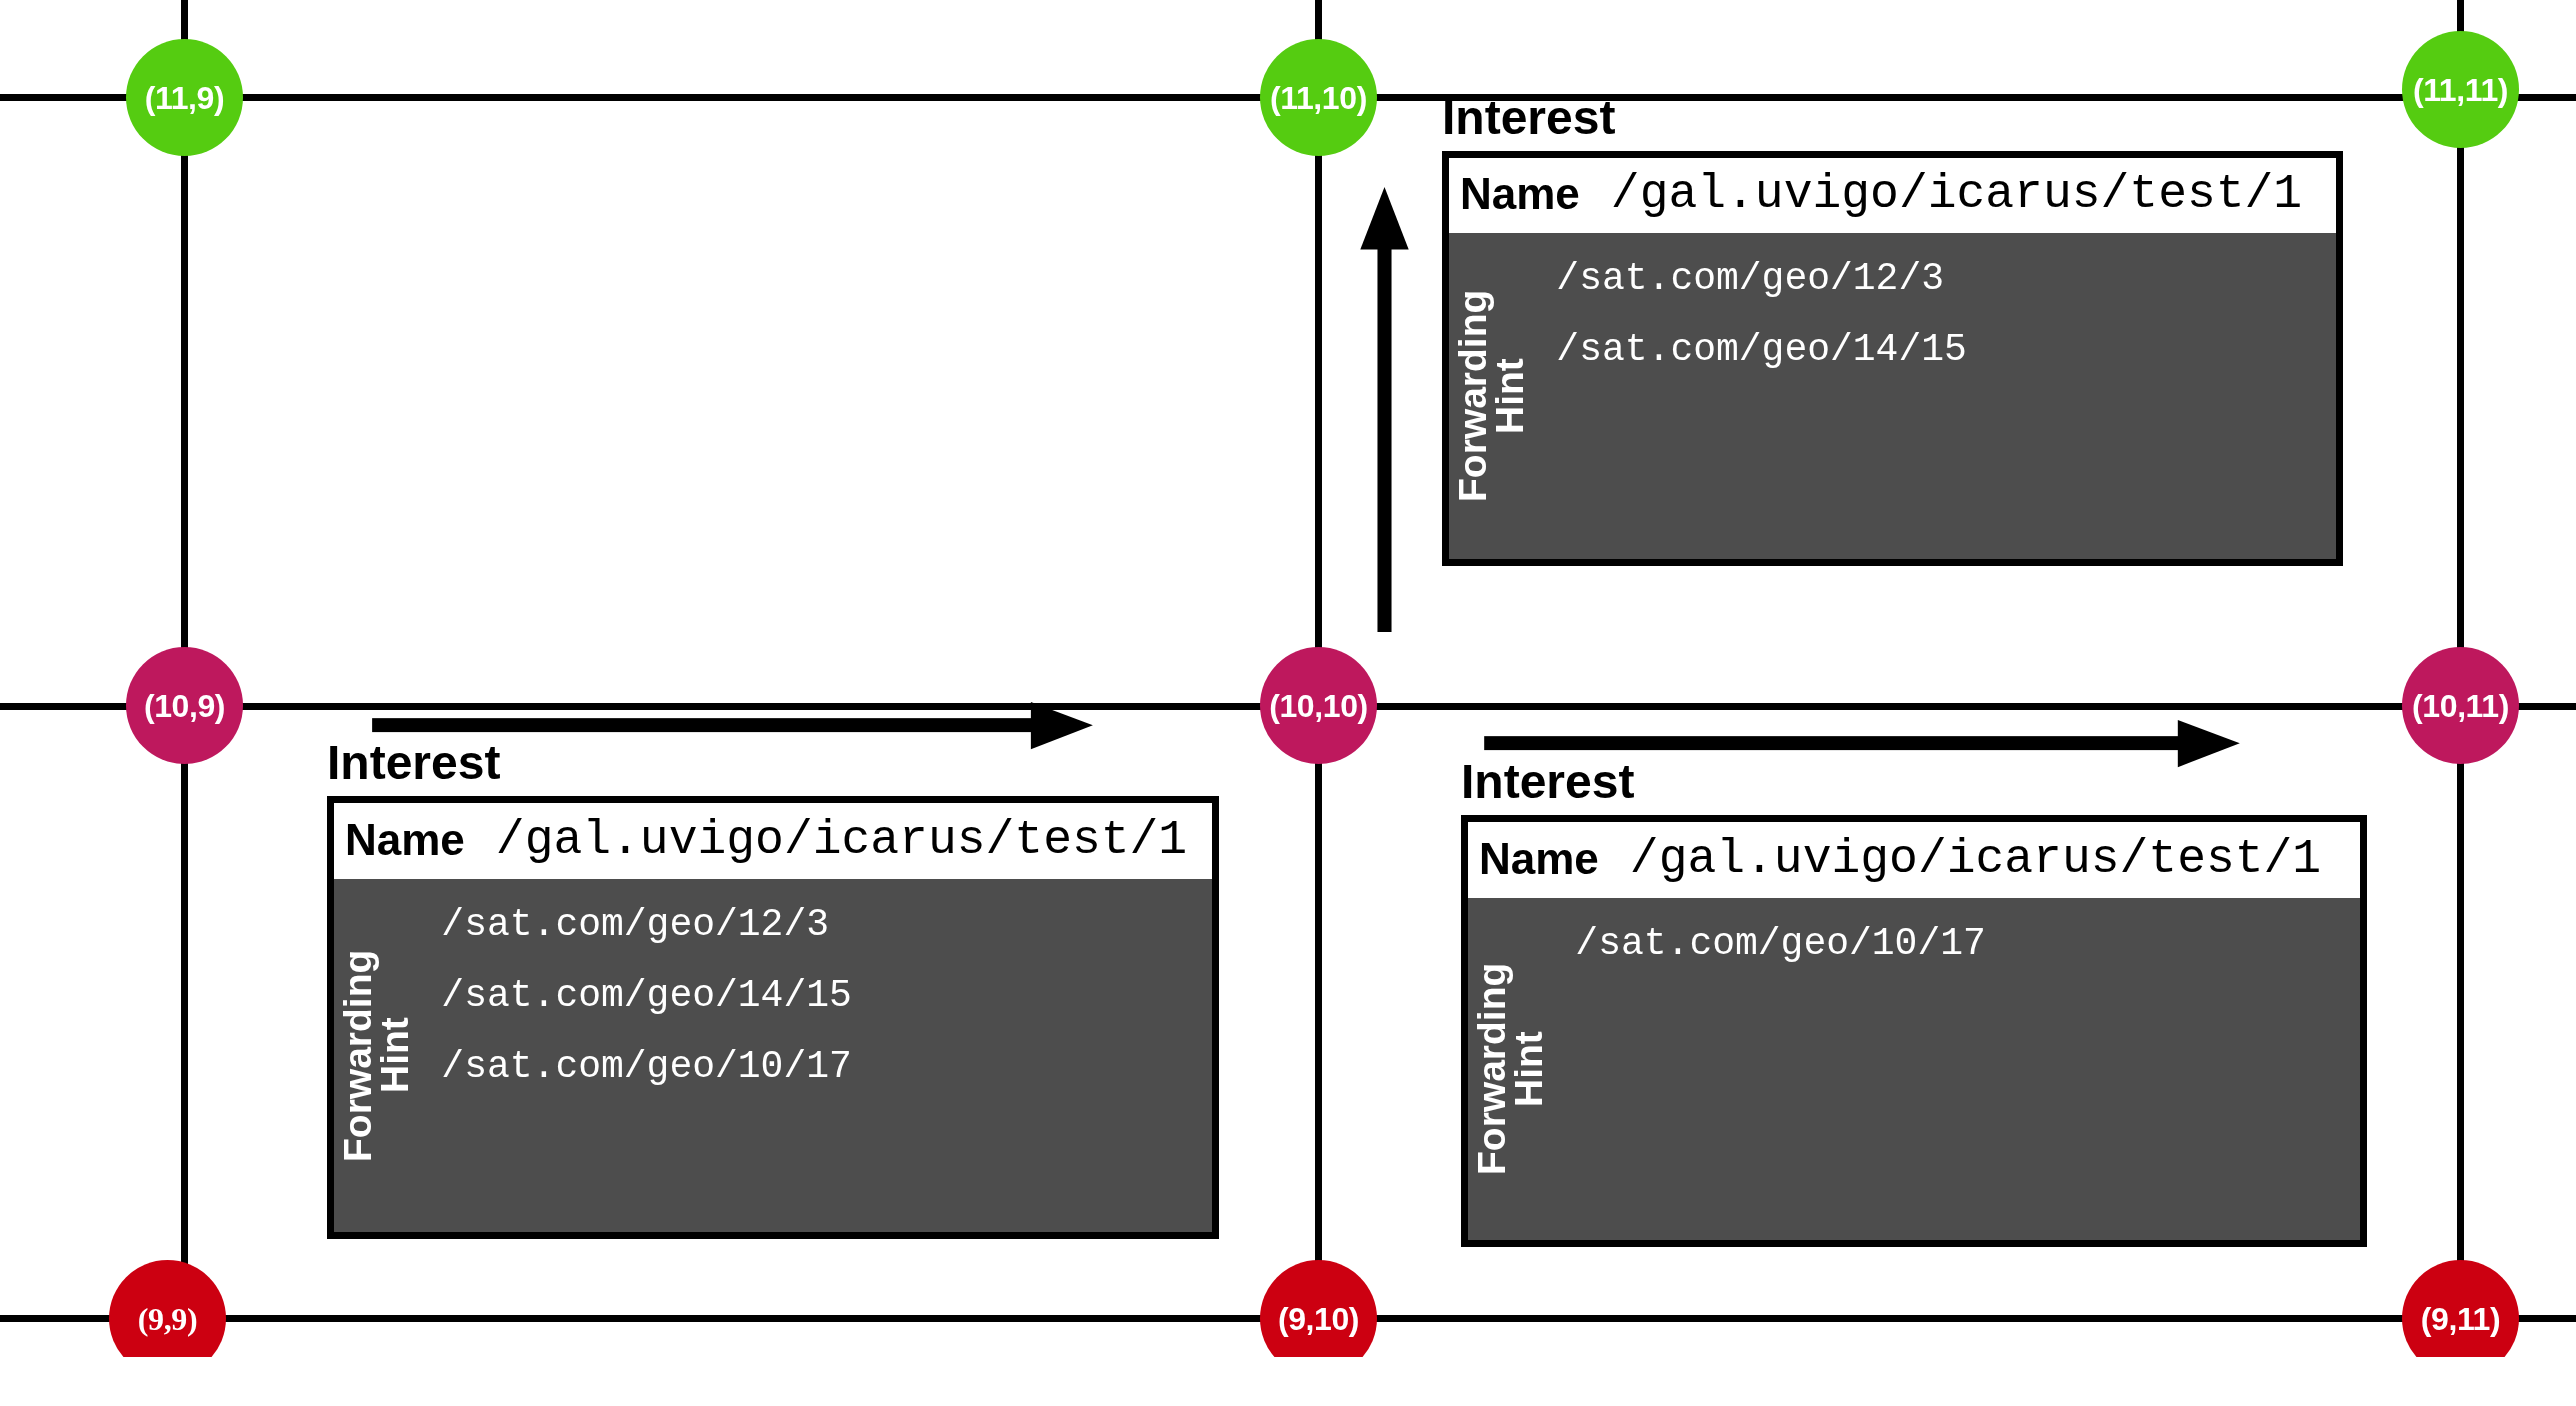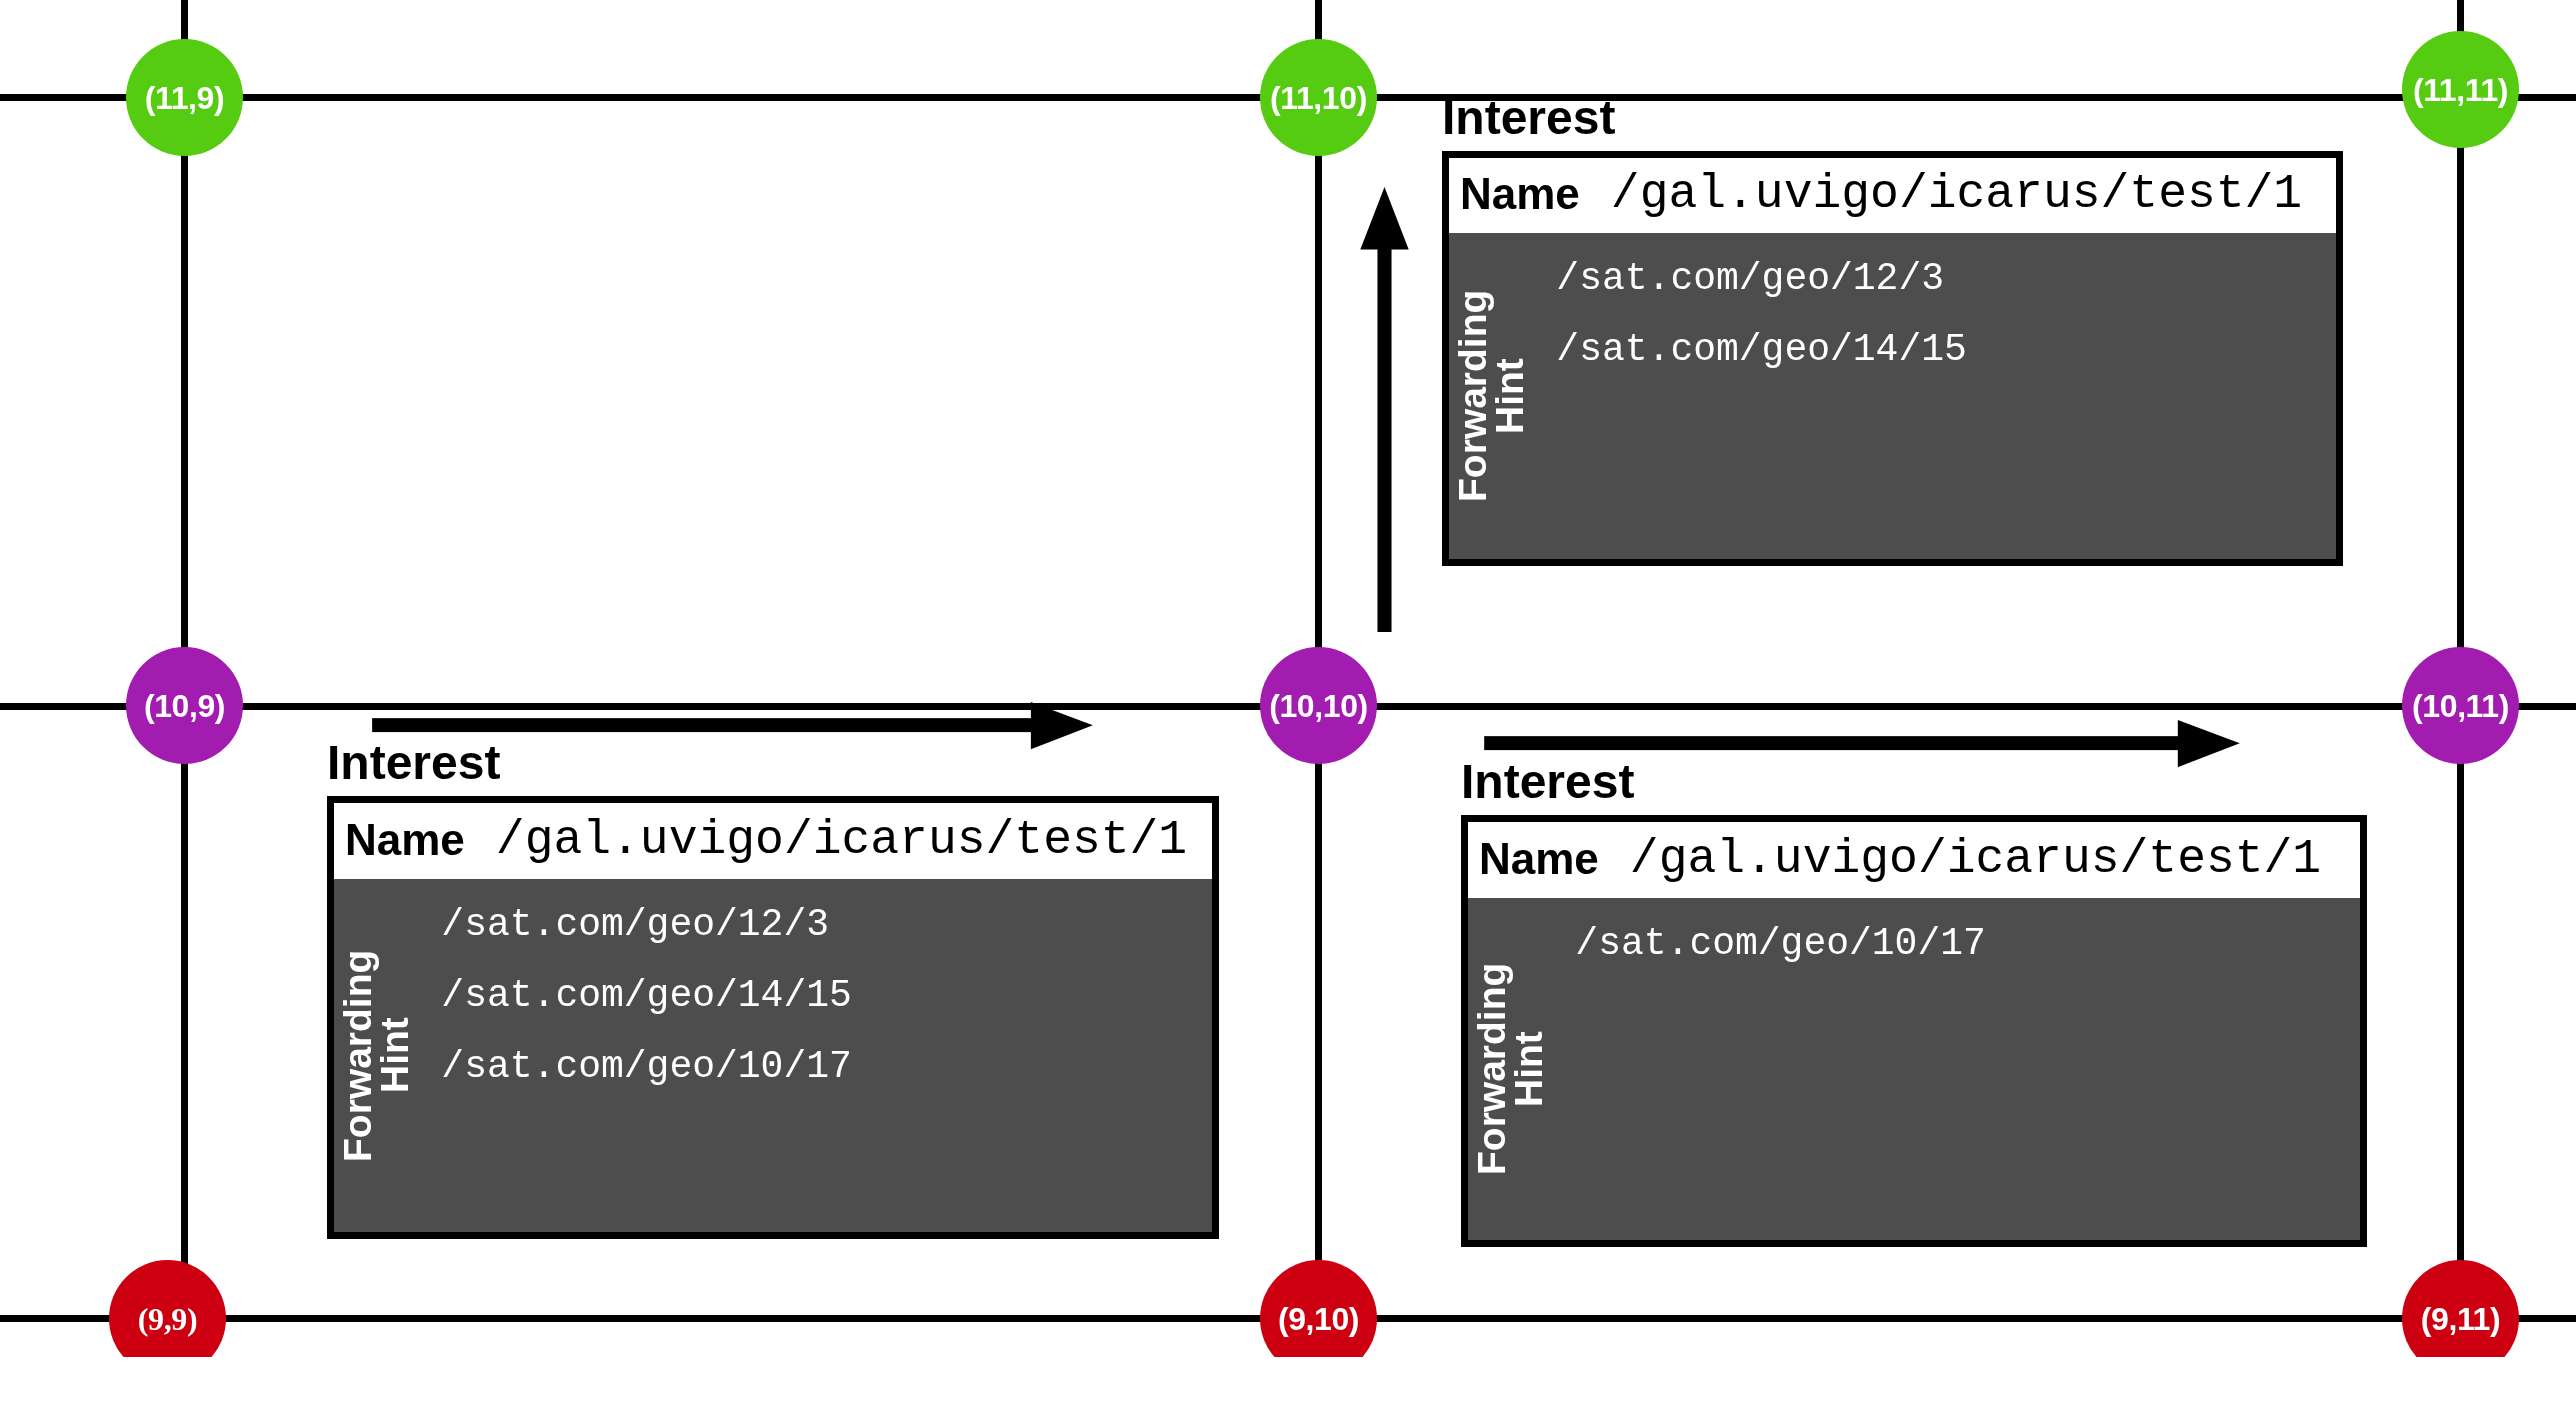--- a/index.html
+++ b/index.html
@@ -43,21 +43,21 @@
     justify-content: center;
     color: #ffffff;
     font-weight: 700;
     font-size: 32px;
     letter-spacing: -0.4px;
     line-height: 1;
     white-space: nowrap;
     font-family: "Liberation Sans", sans-serif;
   }
   .node.green { background: #55cc11; }
-  .node.blue  { background: #a21caf; }
+  .node.blue  { background: #be185d; }
   .node.red   { background: #cc0011; }
 
   
   .packet {
     position: absolute;
     padding-left: 9px;
   }
   .packet-title {
     font-family: "Liberation Sans", sans-serif;
     font-weight: 700;

